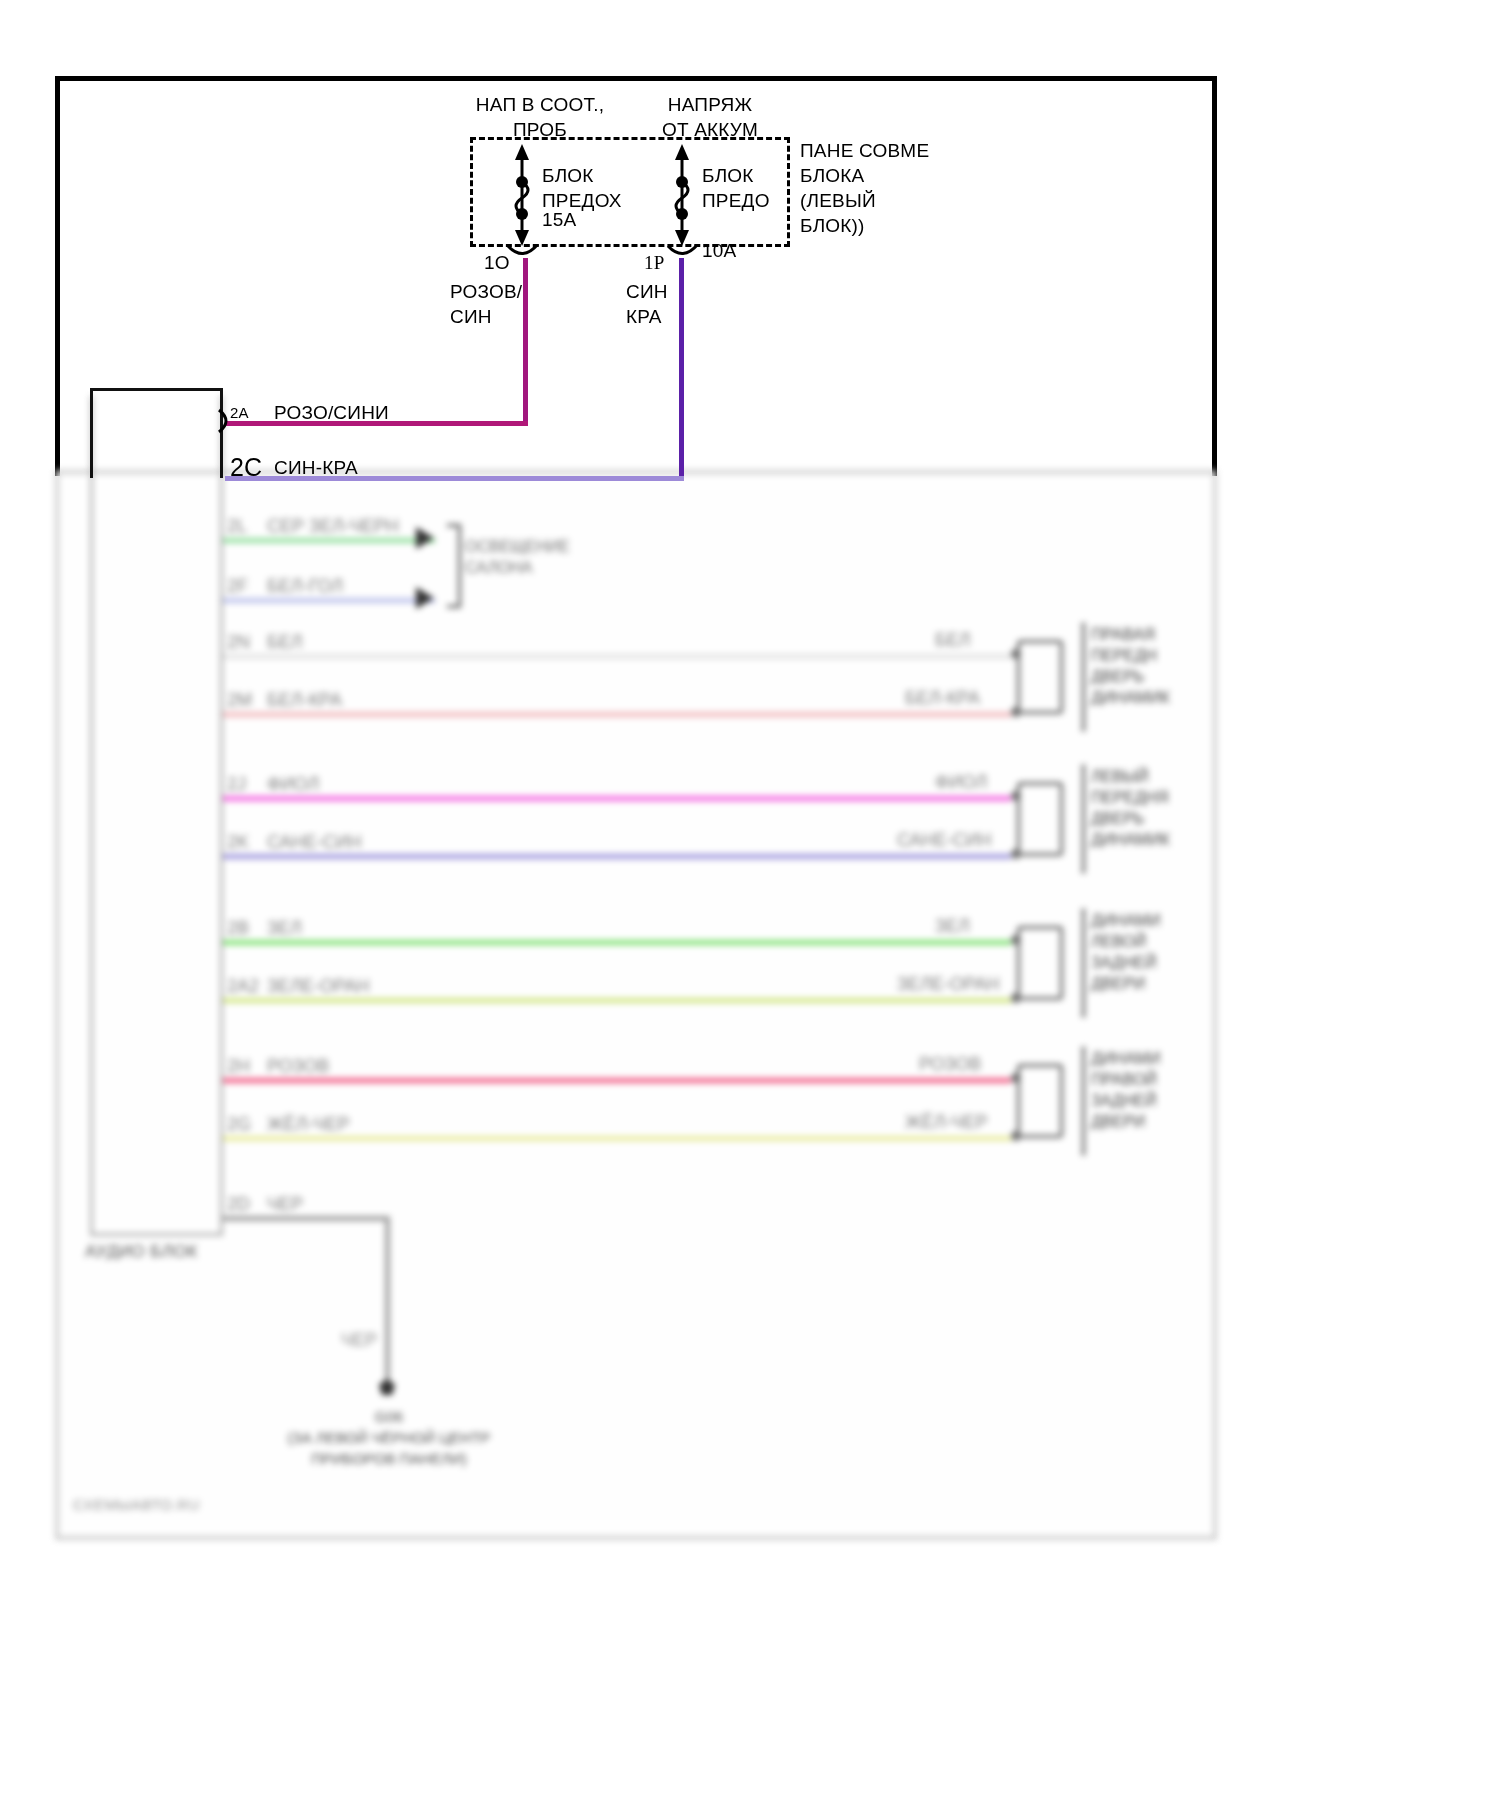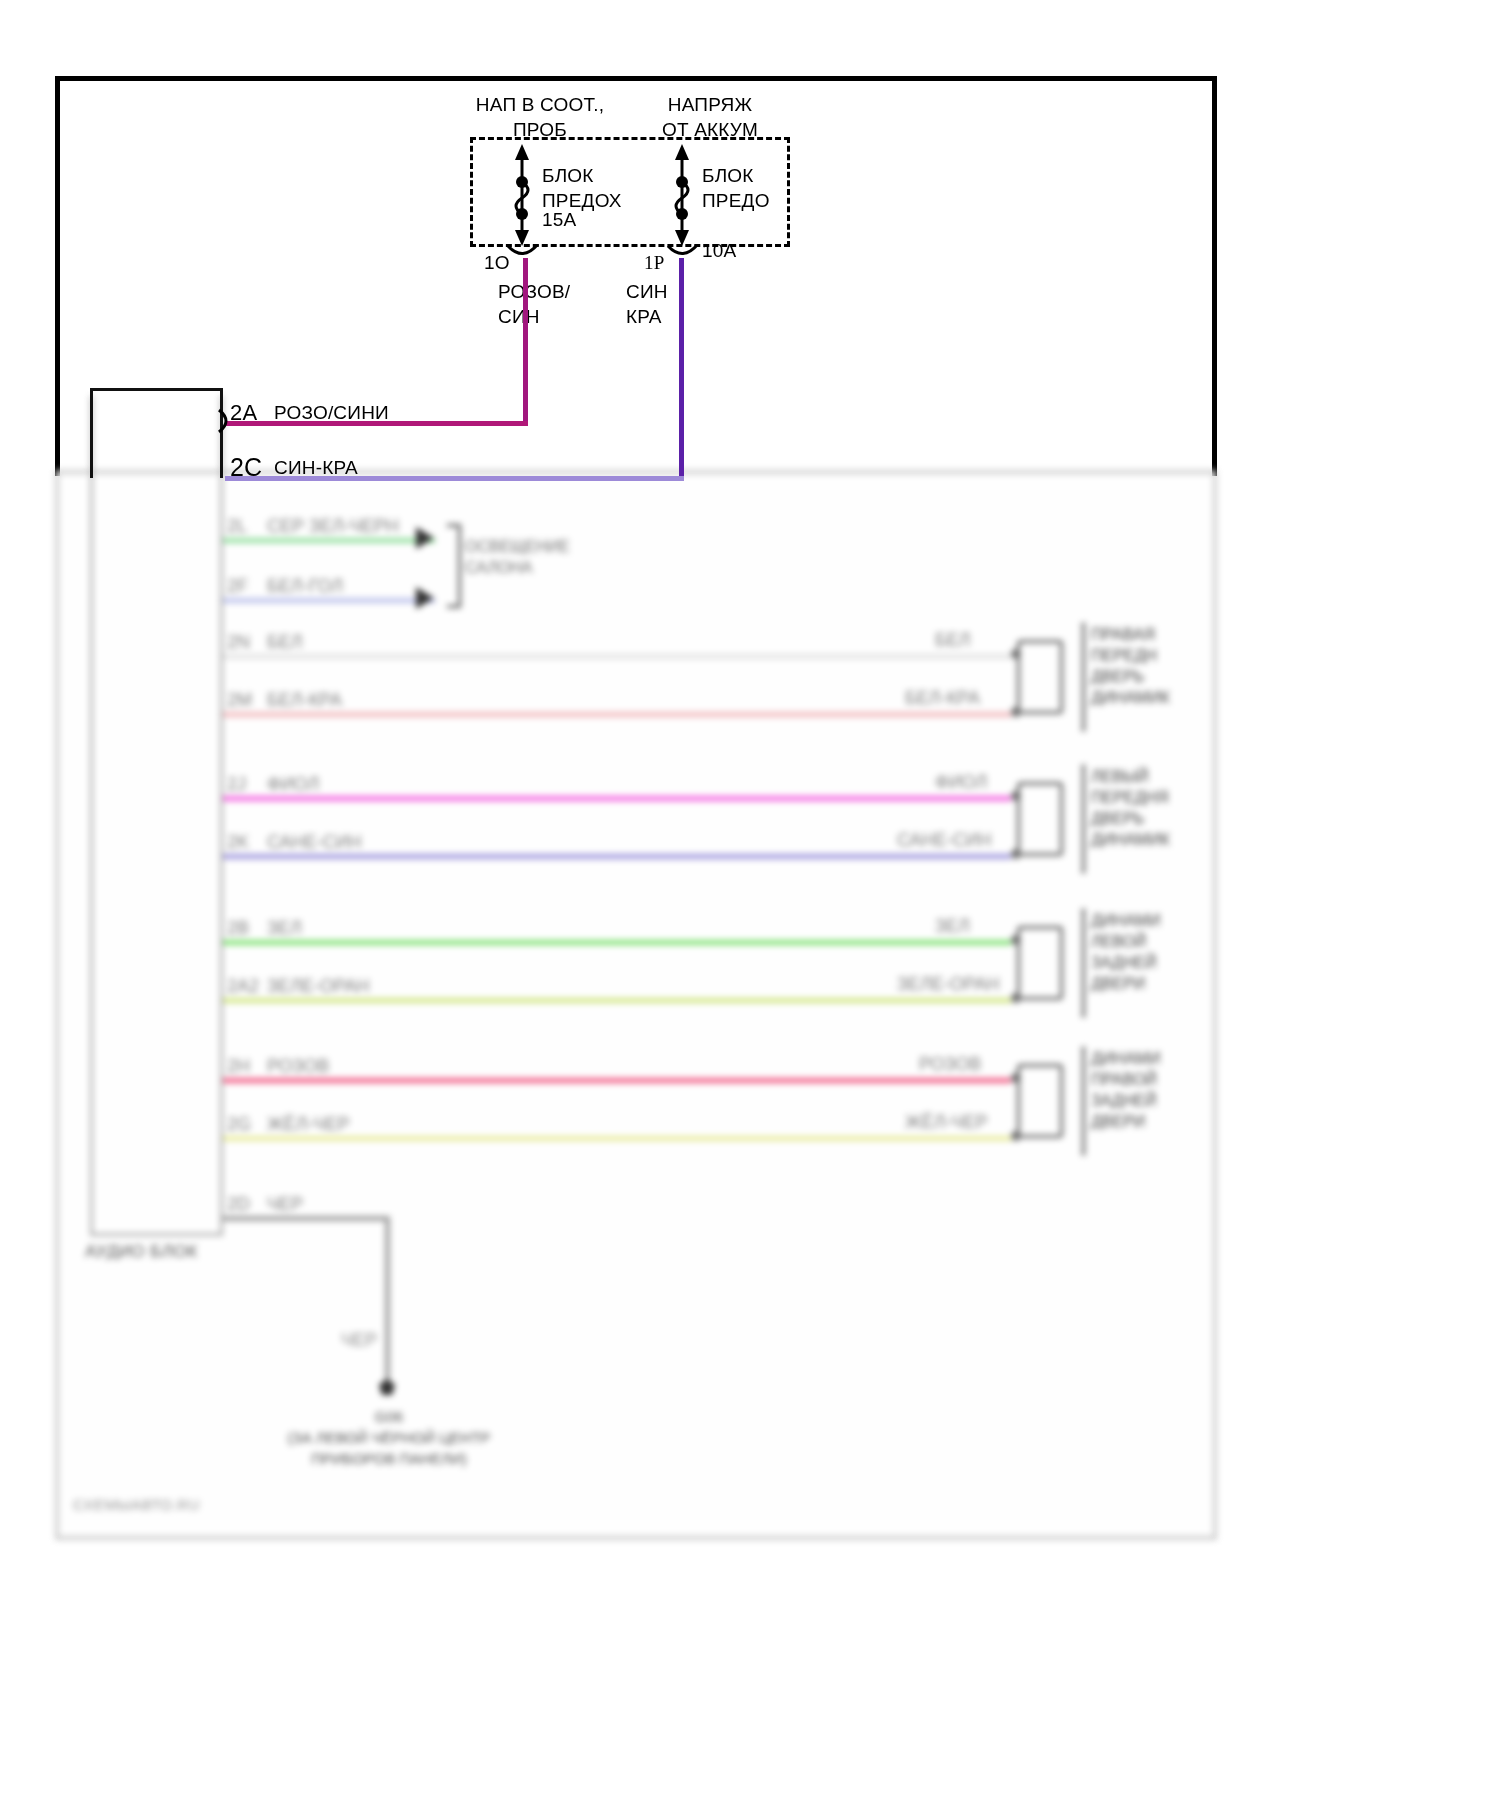--- a/index.html
+++ b/index.html
@@ -289,38 +289,42 @@
     <div class="blockname" style="left:26px;top:768px;">АУДИО БЛОК</div>
     <div class="watermark" style="left:14px;top:1022px;">СХЕМЫАВТО.RU</div>
   </div>
 
   <div class="lbl c" style="left:420px;top:92px;width:240px;">НАП В СООТ.,
 ПРОБ</div>
   <div class="lbl c" style="left:590px;top:92px;width:240px;">НАПРЯЖ
 ОТ АККУМ</div>
 
   <div class="fusebox"></div>
+  <div class="lbl" style="left:800px;top:138px;width:200px;">ПАНЕ СОВМЕ
+БЛОКА
+(ЛЕВЫЙ
+БЛОК))</div>
 
   <svg style="position:absolute;left:500px;top:142px;" width="44" height="106">
     <line x1="22" y1="10" x2="22" y2="96" stroke="#000" stroke-width="3"></line>
     <polygon points="22,2 15,18 29,18" fill="#000"></polygon>
     <polygon points="22,104 15,88 29,88" fill="#000"></polygon>
     <path d="M22,40 q12,8 0,16 q-12,8 0,16" fill="none" stroke="#000" stroke-width="3"></path>
     <circle cx="22" cy="40" r="6" fill="#000"></circle>
     <circle cx="22" cy="72" r="6" fill="#000"></circle>
   </svg>
   <div class="lbl" style="left:542px;top:163px;width:130px;">БЛОК
 ПРЕДОХ</div>
   <div class="lbl" style="left:542px;top:207px;width:90px;">15А</div>
 
   <svg style="position:absolute;left:506px;top:244px;" width="34" height="18">
     <path d="M2,2 q15,16 30,-2" fill="none" stroke="#000" stroke-width="3"></path>
   </svg>
   <div class="lbl" style="left:484px;top:250px;">1О</div>
-  <div class="lbl" style="left:450px;top:279px;width:110px;margin-left:48px;">РОЗОВ/
+  <div class="lbl" style="left:450px;top:279px;width:110px;">РОЗОВ/
 СИН</div>
 
   <svg style="position:absolute;left:660px;top:142px;" width="44" height="106">
     <line x1="22" y1="10" x2="22" y2="96" stroke="#000" stroke-width="3"></line>
     <polygon points="22,2 15,18 29,18" fill="#000"></polygon>
     <polygon points="22,104 15,88 29,88" fill="#000"></polygon>
     <path d="M22,40 q12,8 0,16 q-12,8 0,16" fill="none" stroke="#000" stroke-width="3"></path>
     <circle cx="22" cy="40" r="6" fill="#000"></circle>
     <circle cx="22" cy="72" r="6" fill="#000"></circle>
   </svg>
@@ -339,19 +343,19 @@
   <div class="wire h" style="left:225px;top:421px;width:303px;background:#b01878;"></div>
 
   <div class="wire v" style="left:679px;top:258px;height:222px;background:#5b20a8;"></div>
   <div class="wire h" style="left:225px;top:476px;width:459px;background:#9d8ad8;"></div>
 
   <div style="position:absolute;left:90px;top:388px;width:133px;height:90px;border:3px solid #111;border-bottom:none;box-sizing:border-box;"></div>
 
   <svg style="position:absolute;left:216px;top:408px;" width="16" height="26">
     <path d="M3,2 q14,11 0,22" fill="none" stroke="#000" stroke-width="3"></path>
   </svg>
-  <div class="lbl" style="left:230px;top:400px;font-size:22px;">2A</div>
+  <div class="lbl" style="left:230px;top:400px;font-size:15px;">2A</div>
   <div class="lbl" style="left:274px;top:400px;font-size:19px;">РОЗО/СИНИ</div>
 
   <div class="lbl" style="left:230px;top:455px;font-size:25px;">2C</div>
   <div class="lbl" style="left:274px;top:455px;font-size:19px;">СИН-КРА</div>
 
 </div>
 
 </body></html>

